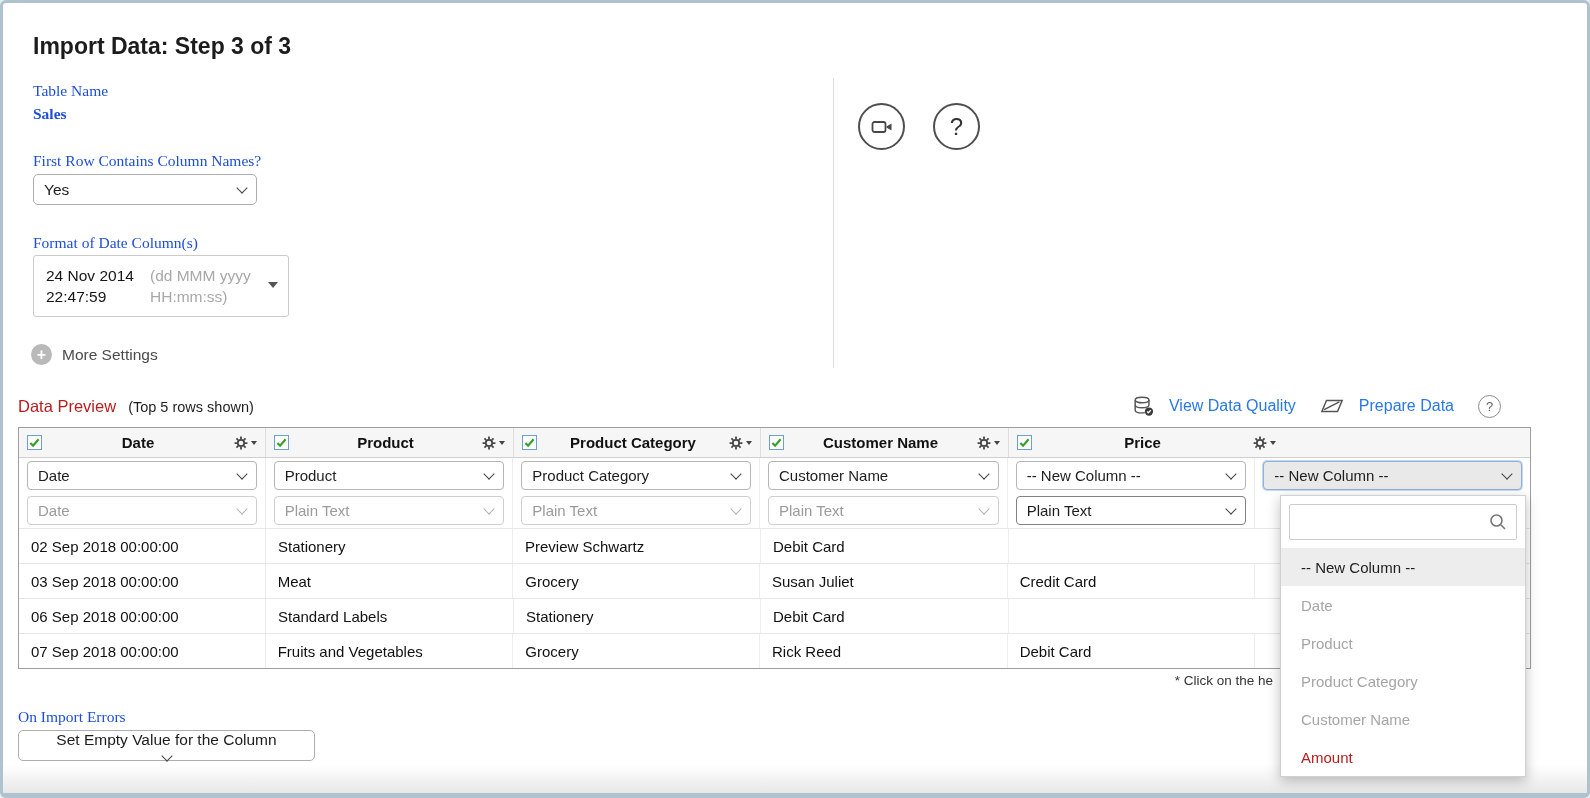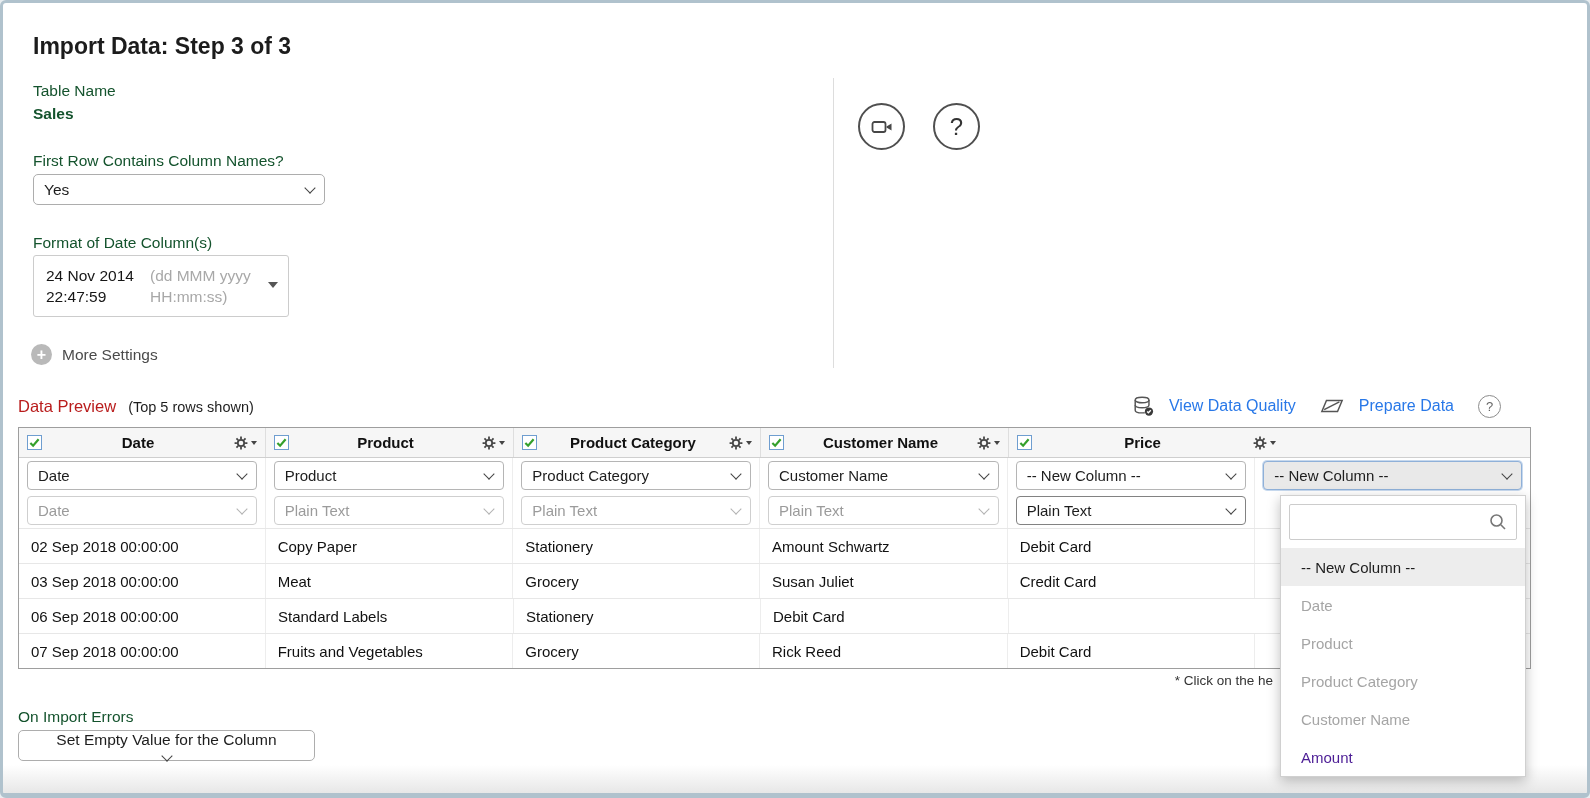--- a/index.html
+++ b/index.html
@@ -11,33 +11,33 @@
     border:3px solid #b0c2cd; border-bottom-width:5px; border-radius:6px;
     overflow:hidden; color:#1f1f1f;
   }
   .bottom-fade {
     position:absolute; left:0; right:0; bottom:0; height:28px;
     background:linear-gradient(to bottom, rgba(236,236,236,0), #e7e7e7); z-index:1;
   }
 
   
   .page-title { position:absolute; left:30px; top:30px; font-size:23px; font-weight:700; color:#1c1c1c; }
-  .lbl { position:absolute; font-size:15.5px; color:#14532d; }
+  .lbl { position:absolute; font-size:15.5px; color:#1d4ed8;font-family:Liberation Serif, serif; }
   .bold { font-weight:700; }
 
   .sel-box {
     display:flex; align-items:center; justify-content:space-between;
     background:#fff; border:1px solid #adadad; border-radius:5px;
     padding:0 10px; font-size:15.5px; color:#1d1d1d; cursor:pointer;
   }
   .chev { width:8px; height:8px; border-right:1.6px solid #444; border-bottom:1.6px solid #444;
           transform:rotate(45deg); margin-top:-4px; flex:none; }
   .chev.grey { border-color:#b3b3b3; }
 
-  #first-row-select { position:absolute; left:30px; top:171px; width:292px; height:31px;text-align:center; }
+  #first-row-select { position:absolute; left:30px; top:171px; width:224px; height:31px;text-align:center; }
 
   #date-format-box {
     position:absolute; left:30px; top:252px; width:256px; height:62px;
     border:1px solid #ccc; border-radius:3px; background:#fff;
     display:flex; align-items:center; padding:0 26px 0 12px; cursor:pointer;
   }
   .date-lines { font-size:15.5px; color:#161616; line-height:21px; font-weight:400; width:104px; }
   .pattern-lines { font-size:15.5px; color:#a8a8a8; line-height:21px; }
   .caret-down { position:absolute; right:10px; top:26px; width:0; height:0;
     border-left:5px solid transparent; border-right:5px solid transparent; border-top:6px solid #555; }
@@ -100,21 +100,21 @@
   
   .dd-panel { position:absolute; left:1277px; top:492px; width:246px; background:#fff;
     border:1px solid #d0d0d0; box-shadow:0 4px 12px rgba(0,0,0,.25); z-index:5; }
   .dd-search { position:relative; margin:8px; height:36px; border:1px solid #ccc; border-radius:2px; background:#fff; }
   .dd-search input { width:100%; height:100%; border:none; outline:none; padding:0 32px 0 10px; font-size:15px;
     font-family:"Liberation Sans","DejaVu Sans",sans-serif; background:transparent; }
   .dd-search .mag { position:absolute; right:8px; top:7px; }
   .dd-option { height:38px; display:flex; align-items:center; padding-left:20px; font-size:15px; cursor:pointer; }
   .dd-option.selected { background:#ededed; color:#1d1d1d; }
   .dd-option.disabled { color:#a5a5a5; cursor:default; }
-  .dd-option.normal { color:#4c1d95; }
+  .dd-option.normal { color:#b91c1c; }
 
   
   #import-errors-label { left:15px; top:705px; }
   #import-errors-select { position:absolute; left:15px; top:727px; width:297px; height:31px; z-index:2;flex-direction:column; }
 </style>
 </head>
 <body>
 
 <div class="window">
 
@@ -346,23 +346,22 @@
           <div class="sel darkborder">
             <span>Plain Text</span>
             <span class="chev"></span>
           </div>
         </div>
       <div class="scell c5"></div>
     </div>
 
     <div class="trow drow">
       <div class="dcell c0">02 Sep 2018 00:00:00</div>
-      <div class="dcell c1">Copy Paper</div>
       <div class="dcell c2">Stationery</div>
-      <div class="dcell c3">Amount Schwartz</div>
+      <div class="dcell c3">Preview Schwartz</div>
       <div class="dcell c4">Debit Card</div>
       <div class="dcell c5"></div>
     </div>
     <div class="trow drow">
       <div class="dcell c0">03 Sep 2018 00:00:00</div>
       <div class="dcell c1">Meat</div>
       <div class="dcell c2">Grocery</div>
       <div class="dcell c3">Susan Juliet</div>
       <div class="dcell c4">Credit Card</div>
       <div class="dcell c5"></div>

